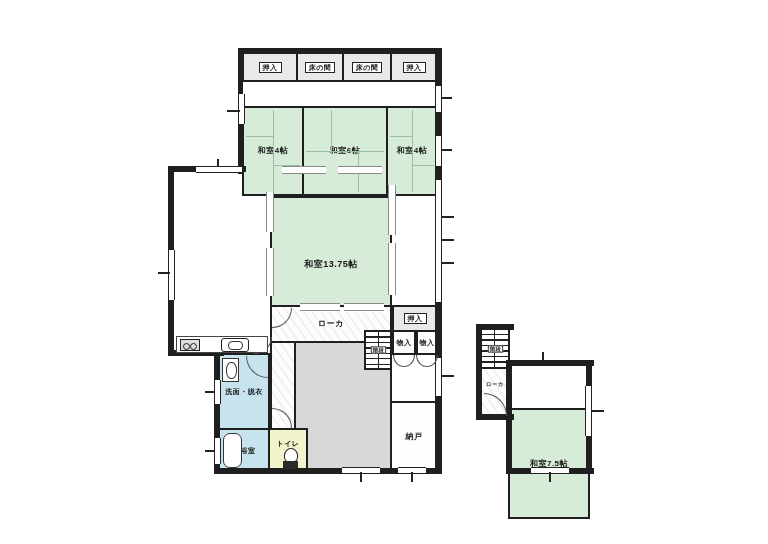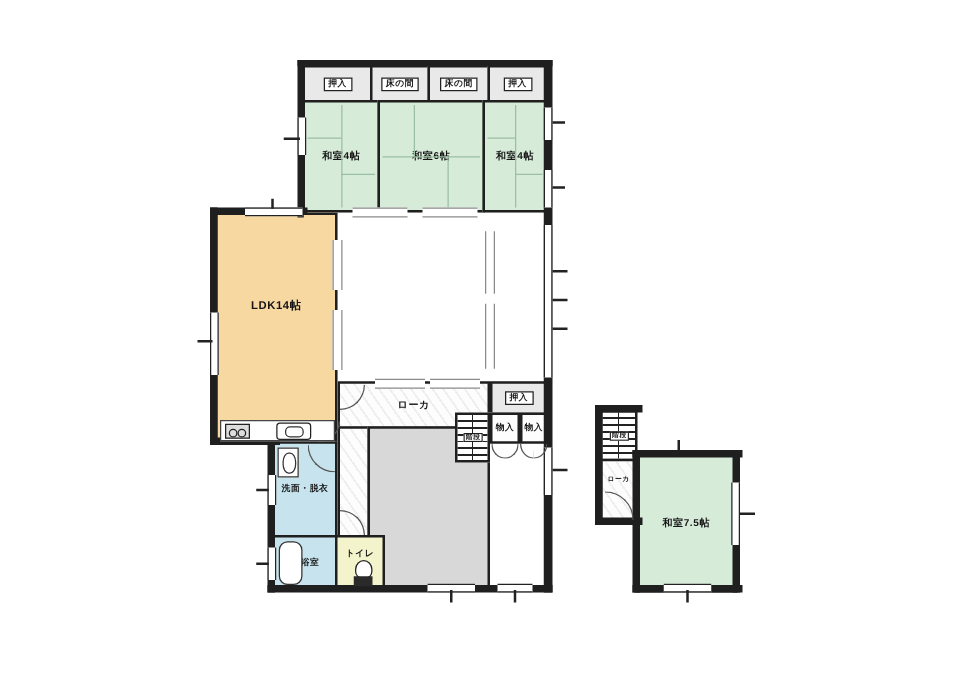--- a/index.html
+++ b/index.html
@@ -4,21 +4,21 @@
 <style>
   html,body{margin:0;padding:0;background:#ffffff;}
   .canvas{position:relative;width:768px;height:544px;background:#ffffff;overflow:hidden;
           font-family:"Liberation Sans","DejaVu Sans",sans-serif;}
   .room{position:absolute;box-sizing:border-box;border:2px solid var(--wall);
         display:flex;align-items:center;justify-content:center;}
   .wall{position:absolute;background:var(--wall);}
   .lbl{font-weight:bold;color:#161616;white-space:nowrap;letter-spacing:.5px;line-height:1;}
   .s9{font-size:9px;} .s8{font-size:8px;} .s7{font-size:7px;} .s6{font-size:6px;transform:scale(.9);}
   .chip{background:#ffffff;border:1px solid #222;padding:1px 3px;}
-  .fill-tatami{background:var(--tatami);} .fill-ldk{background:var(--ldk);}
+  .fill-tatami{background:var(--tatami);margin-top:26px;} .fill-ldk{background:var(--ldk);}
   .fill-water{background:var(--water);} .fill-toilet{background:var(--toilet_floor);}
   .fill-doma{background:var(--doma);} .fill-closet{background:var(--closet);}
   .fill-white{background:#fdfdfd;}
   .hatch{background-image:repeating-linear-gradient(55deg,rgba(110,110,110,.10) 0 1.5px,transparent 1.5px 7px);}
   .stairs{background-color:#fff;
     background-image:
       linear-gradient(90deg,transparent calc(50% - .5px),#222 calc(50% - .5px),#222 calc(50% + .5px),transparent calc(50% + .5px)),
       repeating-linear-gradient(180deg,transparent 0 4px,#222 4px 5.5px);}
   .win-h{position:absolute;box-sizing:border-box;background:#fff;border-top:1.5px solid #222;border-bottom:1.5px solid #222;}
   .win-v{position:absolute;box-sizing:border-box;background:#fff;border-left:1.5px solid #222;border-right:1.5px solid #222;}
@@ -63,22 +63,22 @@
     <div class="tat" style="left:2px;right:2px;top:50%;height:1px"></div>
     <span class="lbl s8">和室6帖</span>
   </div>
   <div class="room fill-tatami" style="left:386px;top:80px;width:52px;height:90px">
     <div class="tat" style="left:50%;top:2px;bottom:2px;width:1px"></div>
     <div class="tat" style="left:2px;right:50%;top:33%;height:1px"></div>
     <div class="tat" style="left:50%;right:2px;top:66%;height:1px"></div>
     <span class="lbl s8">和室4帖</span>
   </div>
 
-  <div class="room fill-ldk" style="left:172px;top:170px;width:98px;height:185px">
-    <span class="lbl s9" style="margin-bottom:36px">LDK14帖</span>
+  <div class="room fill-tatami" style="left:270px;top:170px;width:122px;height:137px">
+    <span class="lbl s9">和室13.75帖</span>
   </div>
   <div class="room fill-closet" style="left:392px;top:305px;width:46px;height:27px">
     <span class="lbl s7 chip">押入</span>
   </div>
 
   <div class="room fill-white hatch" style="left:270px;top:305px;width:122px;height:38px">
     <span class="lbl s8">ローカ</span>
   </div>
   <div class="room fill-white hatch" style="left:270px;top:341px;width:26px;height:91px"></div>
 
@@ -87,38 +87,41 @@
   <div class="room stairs" style="left:364px;top:330px;width:28px;height:40px">
     <span class="lbl s6 chip" style="padding:0 1px">階段</span>
   </div>
   <div class="room fill-white" style="left:392px;top:330px;width:24px;height:25px">
     <span class="lbl s7">物入</span>
   </div>
   <div class="room fill-white" style="left:416px;top:330px;width:22px;height:25px">
     <span class="lbl s7">物入</span>
   </div>
 
+  <div class="room fill-white" style="left:390px;top:401px;width:48px;height:71px">
+    <span class="lbl s8">納戸</span>
+  </div>
 
   <div class="room fill-water" style="left:218px;top:353px;width:52px;height:77px">
     <span class="lbl s7">洗面・脱衣</span>
   </div>
   <div class="room fill-water" style="left:218px;top:428px;width:52px;height:44px">
     <span class="lbl s7" style="margin-left:8px">浴室</span>
   </div>
   <div class="room fill-toilet" style="left:268px;top:428px;width:40px;height:44px">
     <span class="lbl s7" style="margin-bottom:14px">トイレ</span>
   </div>
 
   <div class="room stairs" style="left:480px;top:328px;width:30px;height:41px">
     <span class="lbl s6 chip" style="padding:0 1px">階段</span>
   </div>
   <div class="room fill-white hatch" style="left:480px;top:367px;width:30px;height:51px">
     <span class="lbl s6" style="margin-bottom:18px">ローカ</span>
   </div>
-  <div class="room fill-tatami" style="left:508px;top:363px;width:82px;height:111px">
+  <div class="room fill-tatami" style="left:508px;top:382px;width:82px;height:111px">
     <span class="lbl s8">和室7.5帖</span>
   </div>
 
   <div class="wall" style="left:238px;top:48px;width:204px;height:5px"></div>
   <div class="wall" style="left:238px;top:48px;width:5px;height:126px"></div>
   <div class="wall" style="left:435px;top:48px;width:7px;height:426px"></div>
   <div class="wall" style="left:168px;top:166px;width:78px;height:6px"></div>
   <div class="wall" style="left:168px;top:166px;width:6px;height:190px"></div>
   <div class="wall" style="left:168px;top:350px;width:56px;height:6px"></div>
   <div class="wall" style="left:214px;top:350px;width:6px;height:124px"></div>

